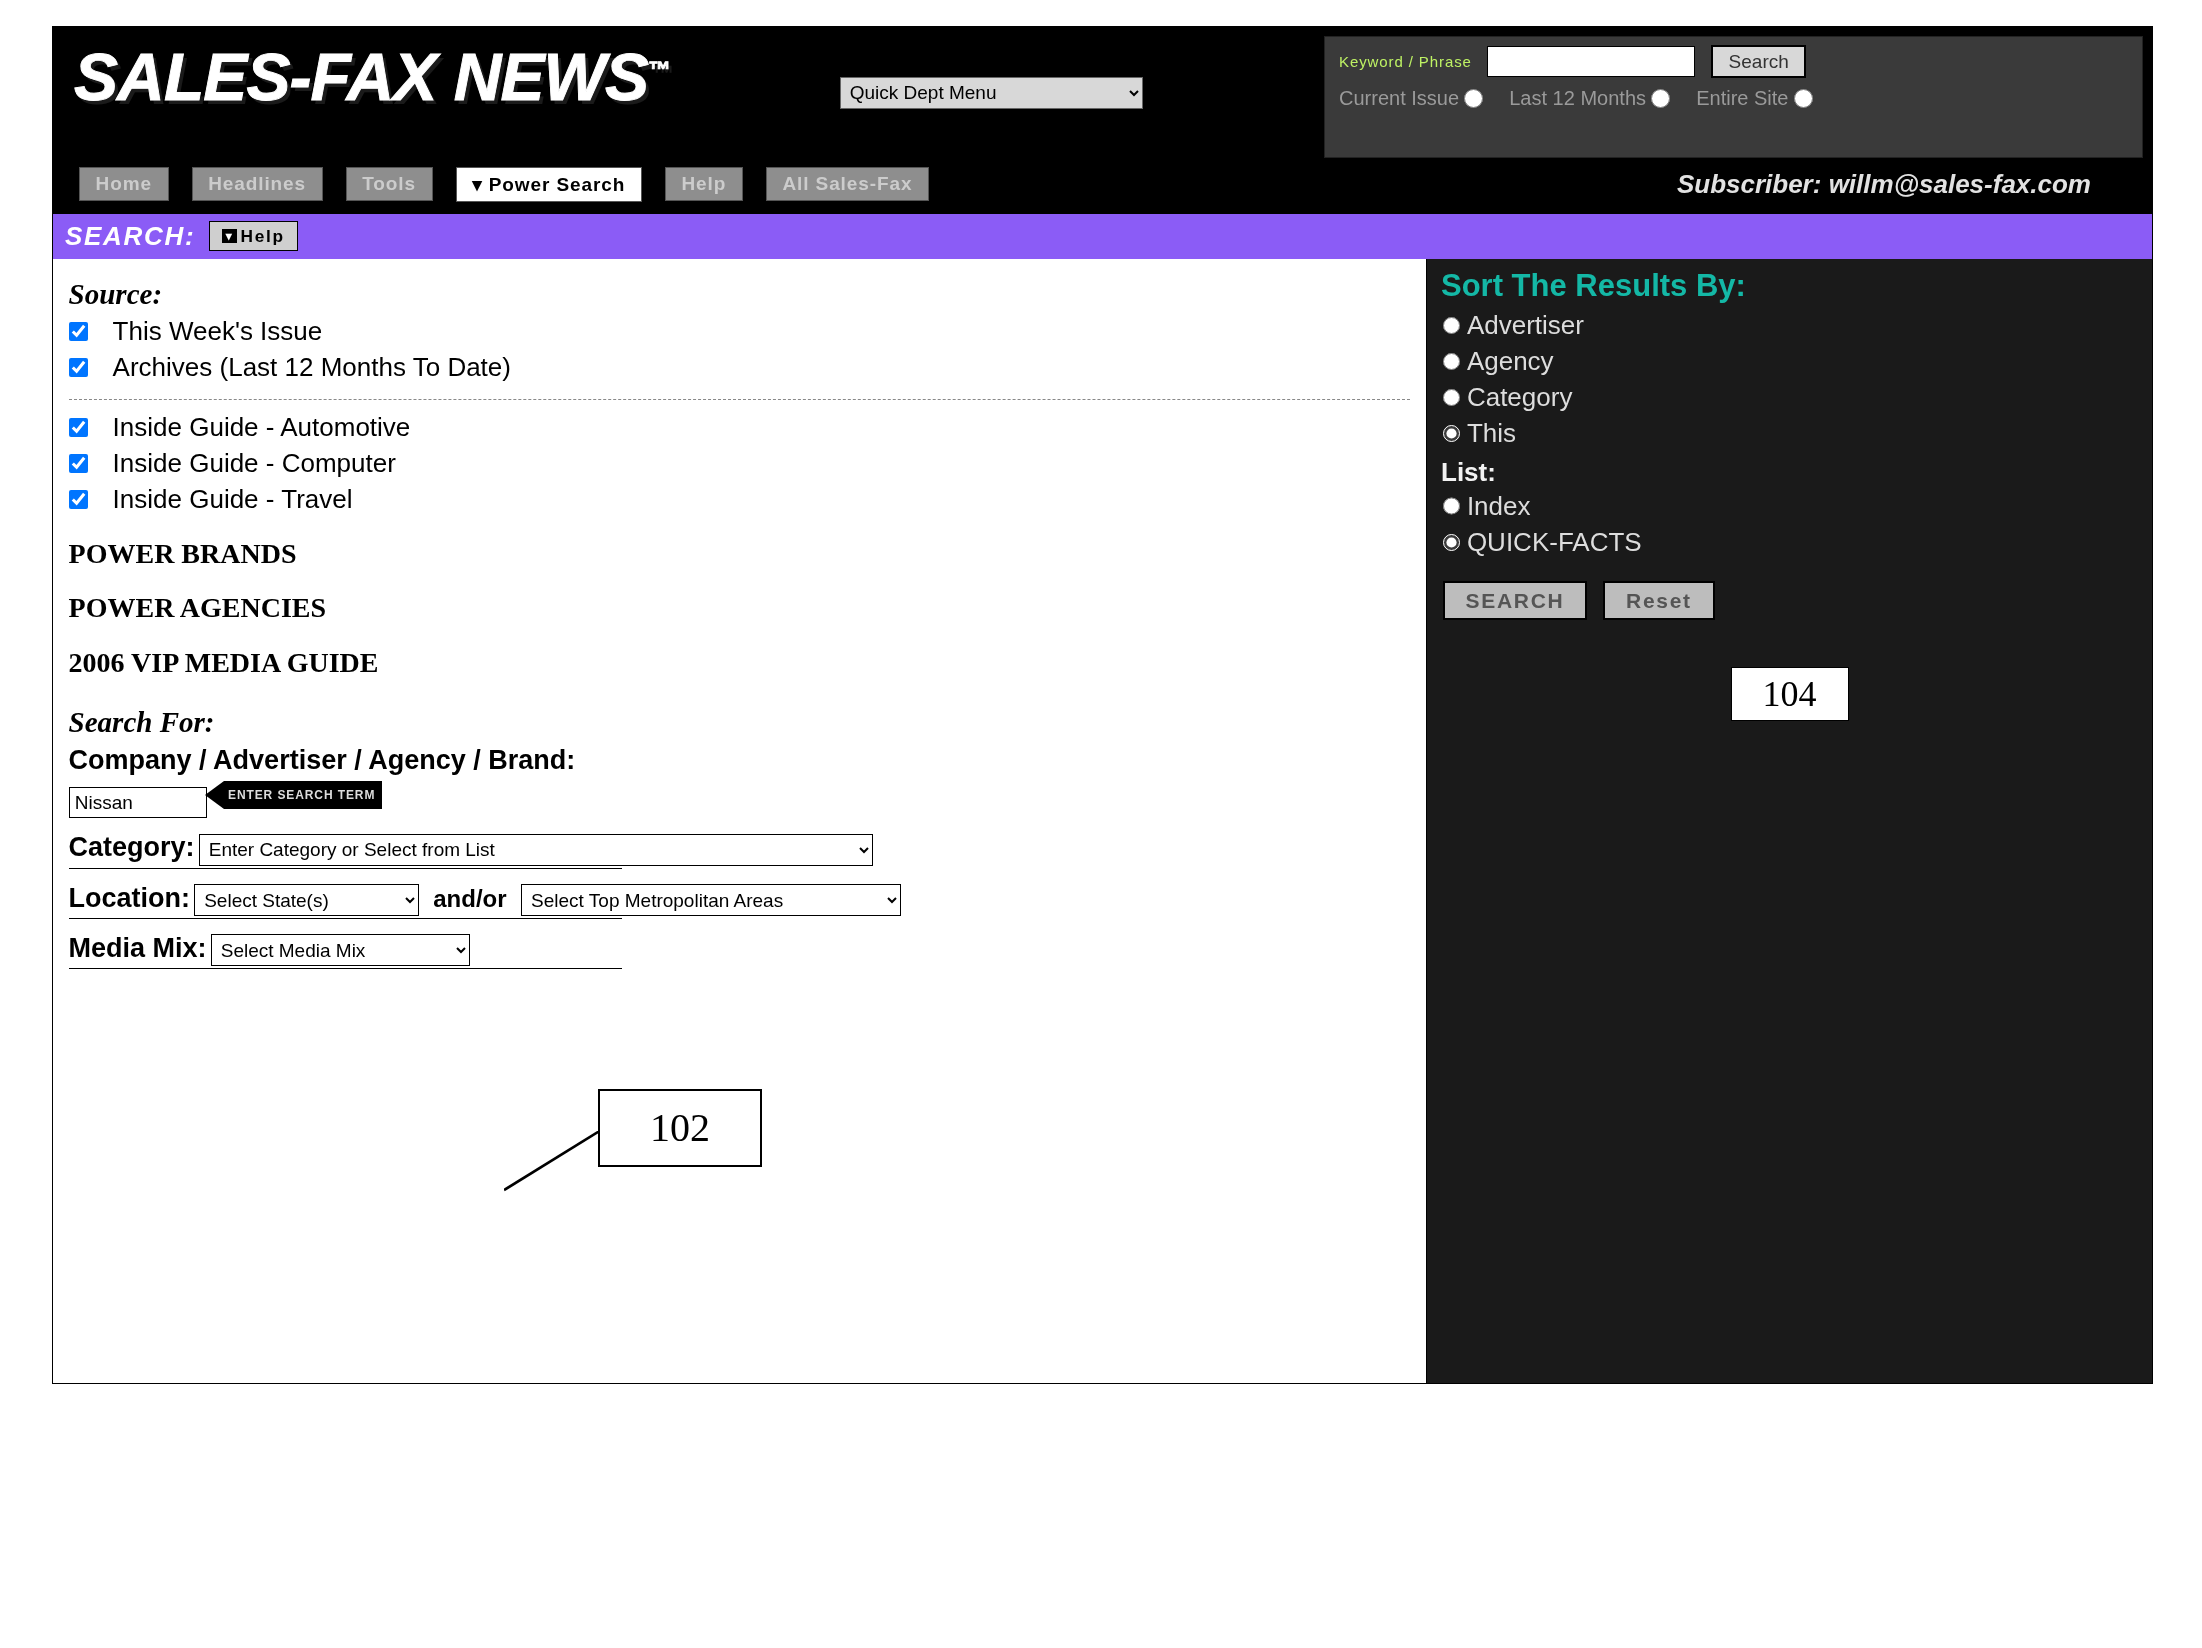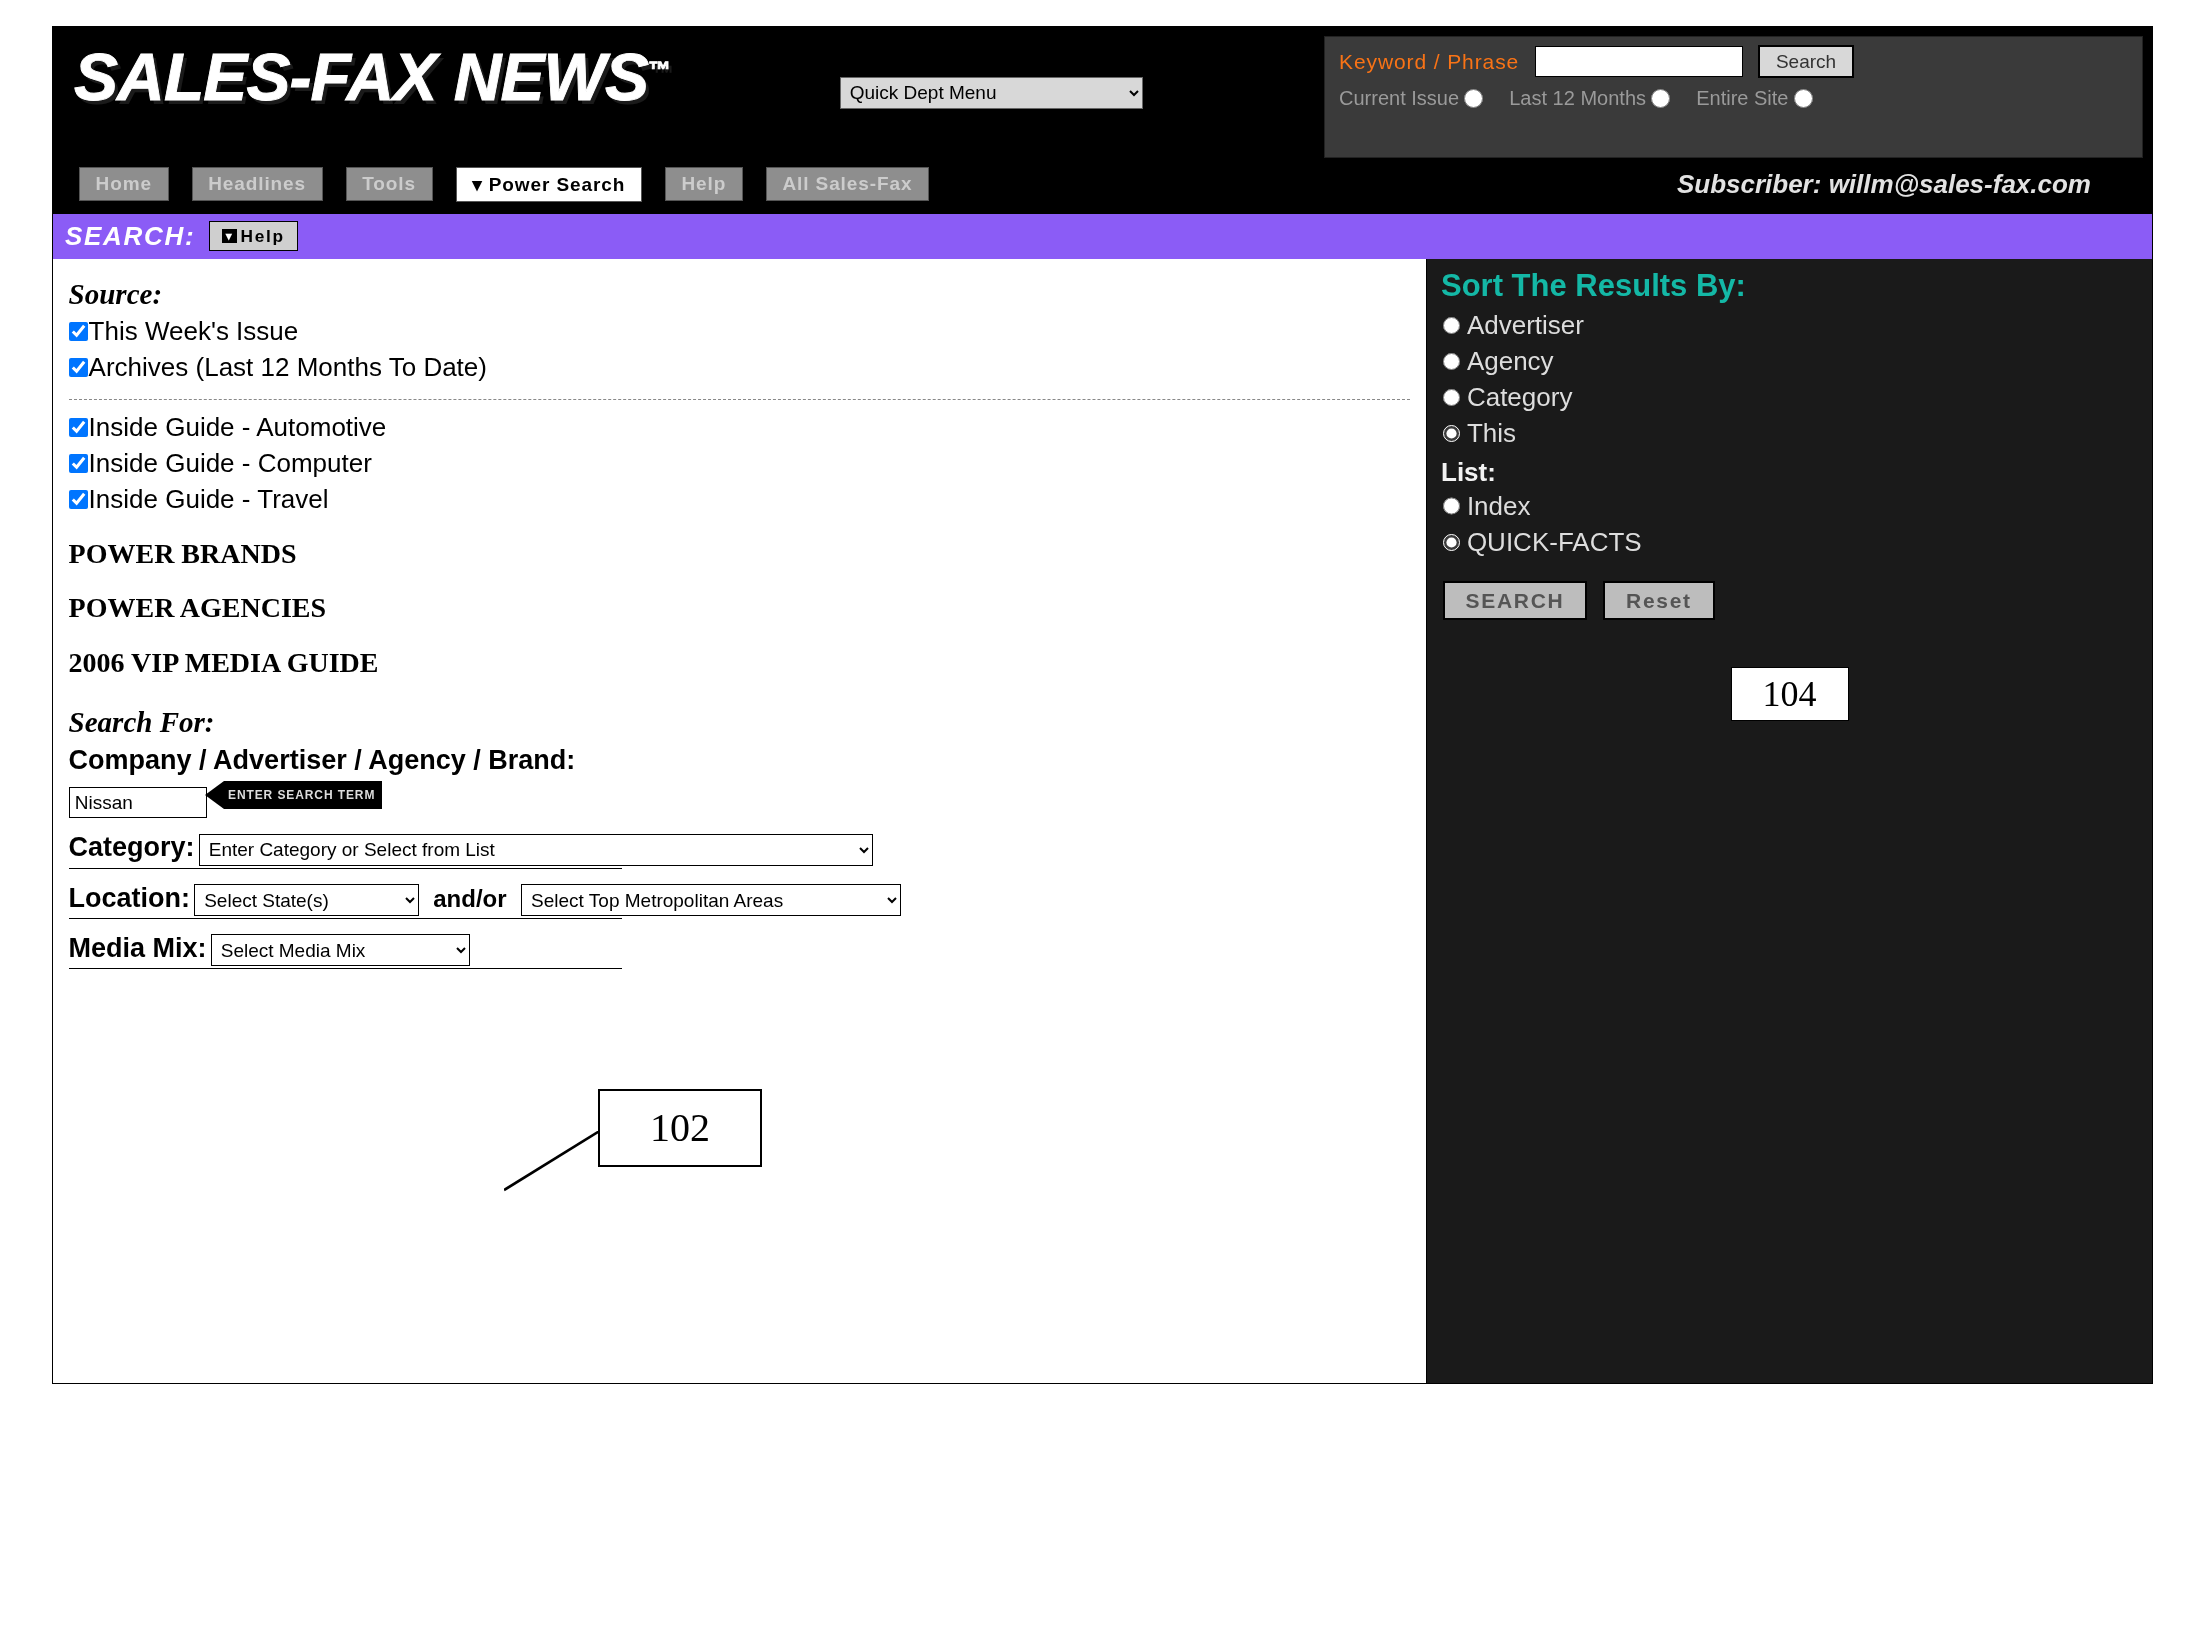--- a/index.html
+++ b/index.html
@@ -7,38 +7,38 @@
   .canvas { position: relative; width:2202px; height:1436px; }
   .frame { position:absolute; left:52px; top:26px; width:2101px; border:1.7px solid #000; }
   .top-header { background:#000; color:#fff; display:flex; align-items:stretch; }
   .logo-box { flex:0 0 657px; padding:12px 21px 43px 21px; }
   .logo { font: italic 900 66px 'Arial Black', Arial; letter-spacing:-0.9px; color:#fff; -webkit-text-stroke:0.9px #fff; text-shadow:3.5px 3.5px 0 rgba(255,255,255,0.10); }
   .logo sup { font-size:22.5px; vertical-align:super; font-style:normal; font-weight:700;}
   .quick-cell { flex:0 0 562px; display:flex; align-items:center; justify-content:center;}
   .quick-select { width:303px; font-size:19px; padding:3.5px 5.2px; background:#d8d8d8; border:0.9px solid #666;}
   .search-box { flex:1; background:#3a3a3a; border:1.7px solid #222; margin:8.6px 8.6px 0 52px; padding:8.6px 14px 14px 14px;}
   .search-row1 { display:flex; align-items:center; gap:15.6px; margin-bottom:8.6px;}
-  .faded-label { color:#f97316; font-size:21px; letter-spacing:0.9px;}
+  .faded-label { color:#bef264; font-size:15px; letter-spacing:0.9px;}
   .search-inp { width:208px; height:31px; background:#fff; border:0.9px solid #000; }
   .search-btn { background:#d8d8d8; border:2.6px double #000; font-size:19px; padding:3.5px 15.6px; color:#333; font-family:'Arial Black',Arial; }
   .scope-row { display:flex; gap:26px; align-items:center; flex-wrap:wrap;}
   .scope-item { color:#9a9a9a; font-size:20px; display:flex; align-items:center; gap:5.2px;}
   .scope-item input { width:19px; height:19px;}
   .nav-row { background:#000; padding:8.6px 26px 12px 26px; display:flex; align-items:center; gap:23px;}
   .nav-pill { background:#8e8e8e; color:#ccc; font-size:19px; padding:5.2px 15.6px; border:0.9px solid #555; font-weight:700; letter-spacing:0.9px;}
   .nav-pill.active { background:#fff; color:#000;}
   .sub-bar { flex:1; text-align:right; color:#e2e2e2; font: italic 700 26px Arial; padding-right:35px;}
   .content { display:flex; }
   .left { flex:1; background:#fff; padding:10.4px 15.6px 26px 15.6px; position:relative; }
   .right { flex:0 0 726px; background:#1a1a1a; color:#fff; padding:0; border-left:1.7px solid #000; min-height:1124px;}
   .search-bar { background:#8b5cf6; color:#fff; padding:7px 12px; font: italic 900 26px 'Arial Black',Arial; letter-spacing:1.7px; display:flex; align-items:center; gap:14px;}
   .help-btn { background:#cfcfcf; color:#000; font: normal 700 17.3px Arial; padding:3.5px 12px; border:0.9px solid #000; display:inline-flex; align-items:center; gap:3.5px;}
   .help-btn::before { content:"▾"; font-size:12px; background:#000; color:#fff; padding:0 3.5px;}
   .src-title { font: italic 700 29px Georgia, serif; margin:8.6px 0 5.2px 0; }
-  .ck-row { display:flex; align-items:center; gap:1px; font-size:26px; margin:5.2px 0; }
+  .ck-row { display:flex; align-items:center; gap:25px; font-size:26px; margin:5.2px 0; }
   .ck-row input { width:19px; height:19px; }
   .dash-sep { border:0; border-top:1.7px dashed #888; margin:15.6px 0 12px 0; }
   .ulink { font: 700 28px 'Times New Roman', serif; display:inline-block; margin:17.3px 0 5.2px 0; color:#000;}
   .search-for { font: italic 700 29px Georgia, serif; margin-top:22.5px;}
   .cab { font:700 27px Arial; margin:5.2px 0; }
   .txtfield { font-size:19px; padding:3.5px 5.2px; border:0.9px solid #000; background:#fff; }
   .mini-input { width:138px; }
   .cat-combo { width:674px; }
   .loc-combo { width:225px; }
   .metro-combo { width:380px; }

